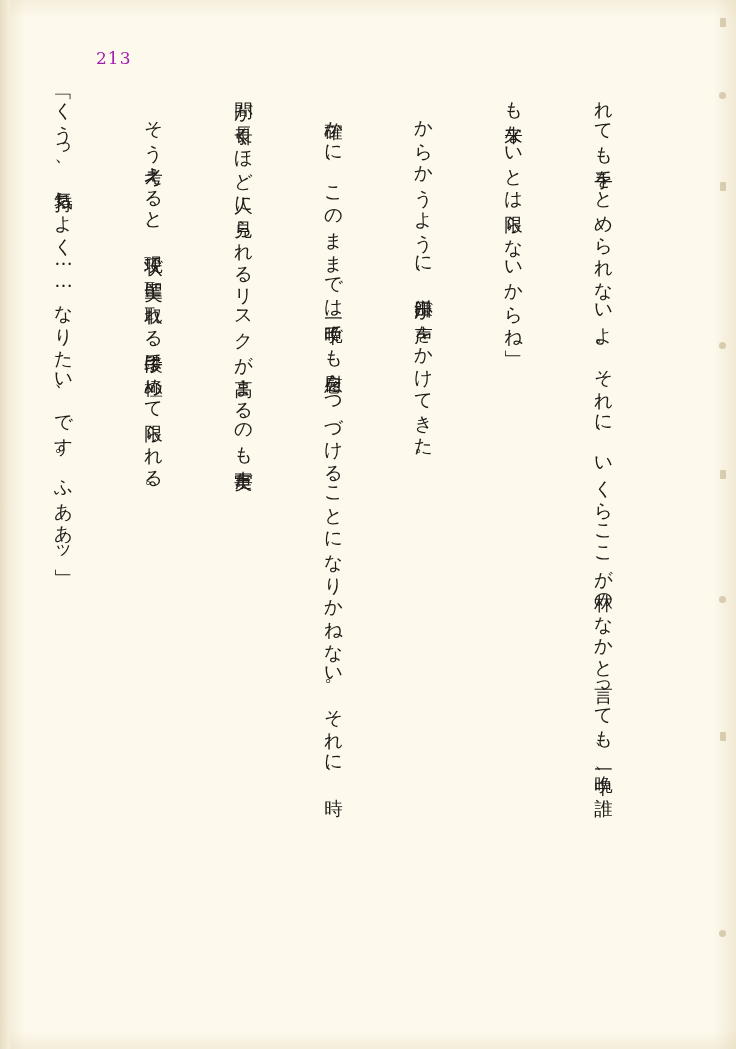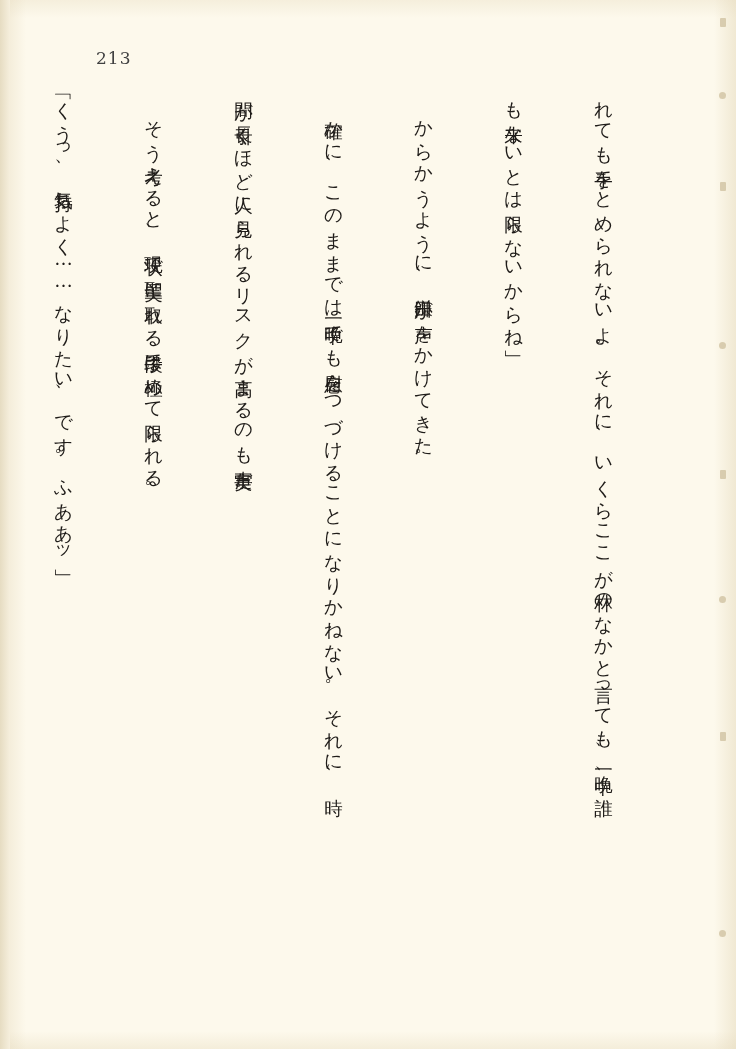--- a/index.html
+++ b/index.html
@@ -36,21 +36,21 @@
     position: absolute;
     left: 0; top: 0; bottom: 0;
     width: 10px;
     background: linear-gradient(to right, #e6dcc2, #f6efdd);
   }
   .page-number {
     position: absolute;
     left: 96px;
     top: 48px;
     font-size: 17px;
-    color: #404040;
+    color: #a21caf;
     letter-spacing: 1px;
     font-family: "DejaVu Serif", "Liberation Serif", serif;
   }
   .body-text {
     position: absolute;
     top: 88px;
     right: 58px;
     height: 905px;
     width: 600px;
     writing-mode: vertical-rl;

